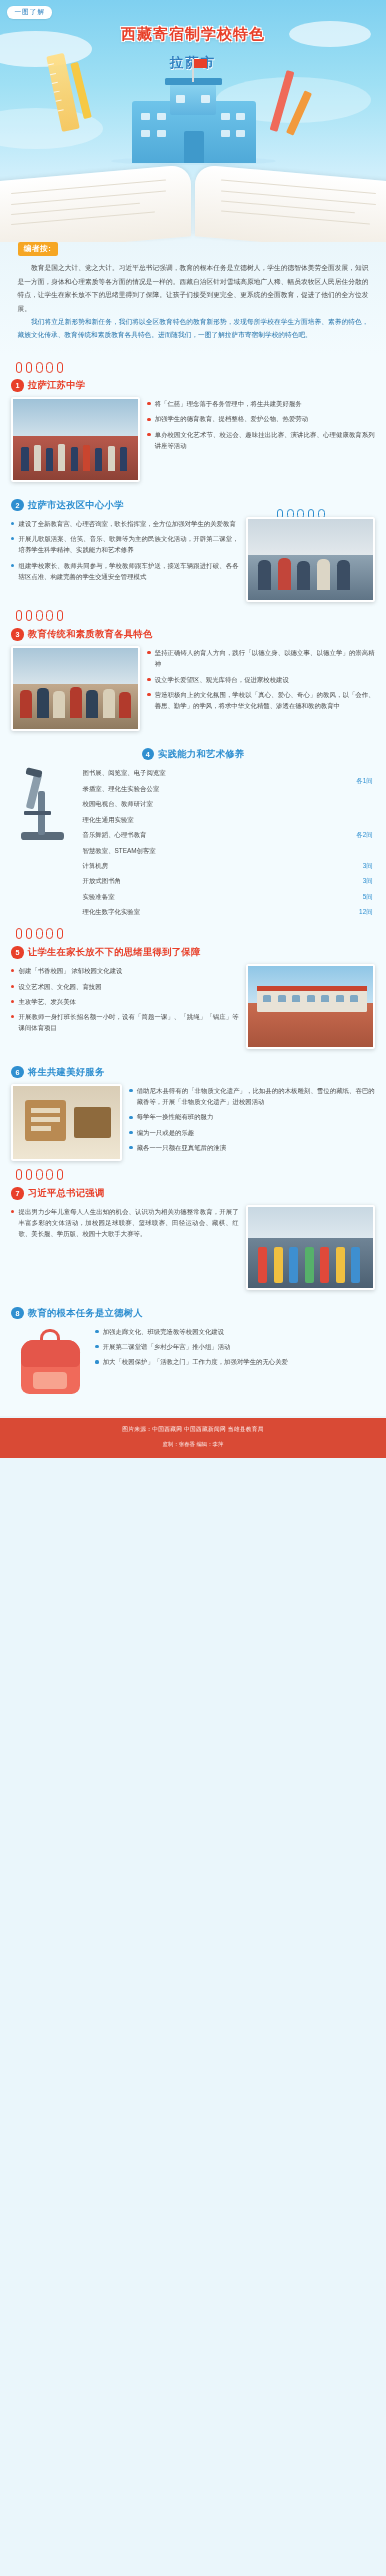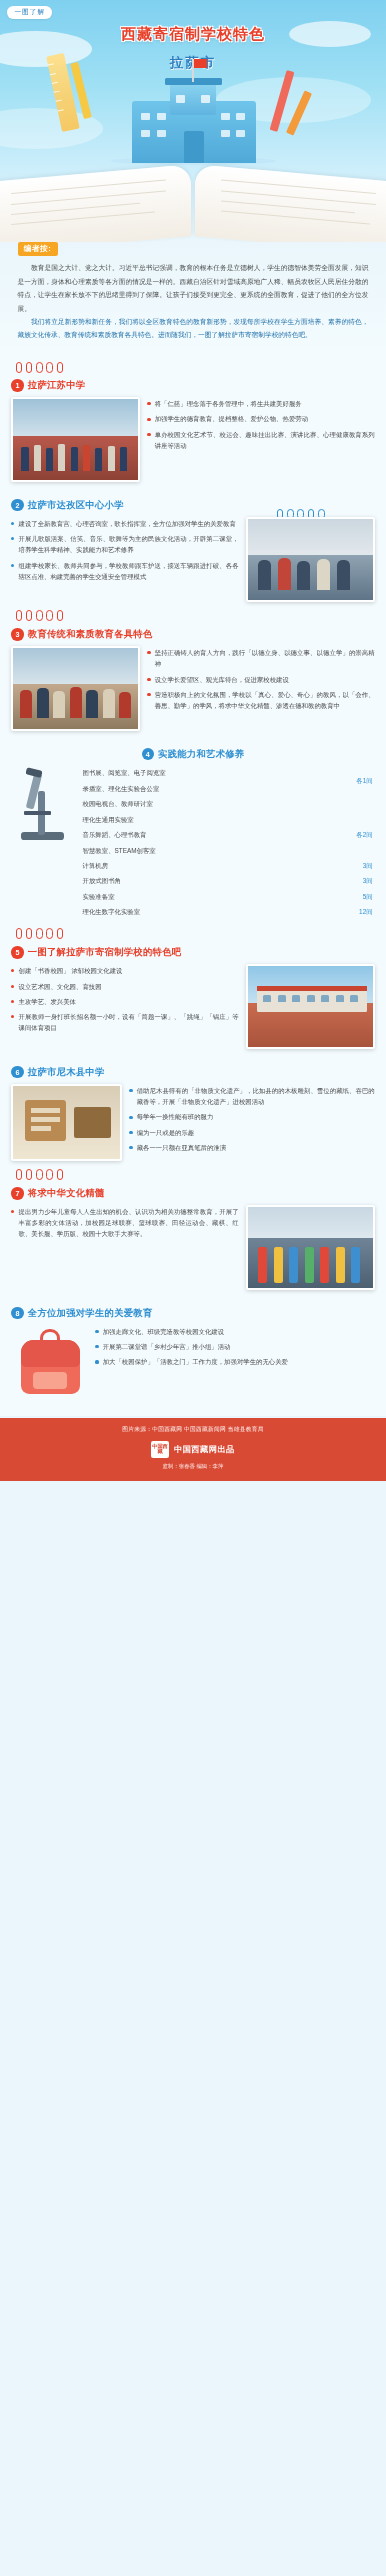--- a/index.html
+++ b/index.html
@@ -534,21 +534,21 @@
     <div class="section">
       <div class="rings" style="left:15.5px; top:1px">
         <div class="ring red"></div>
           <div class="ring red"></div>
           <div class="ring red"></div>
           <div class="ring red"></div>
           <div class="ring red"></div>
       </div>
       <div class="sec-head" style="margin-top:9.3px">
         <div class="num-badge">5</div>
-        <div class="sec-title">一图了解拉萨市寄宿制学校的特色吧</div>
+        <div class="sec-title">让学生在家长放不下的思绪里得到了保障</div>
       </div>
       <div class="sec-body rev">
         <div class="photo">
           <div class="ph-sky" style="background:linear-gradient(180deg,#8fc6e6,#c4e1f2)"></div>
           <div class="ph-grnd" style="background:linear-gradient(180deg,#c96b4f,#a8543c)"></div>
           <div style="position:absolute;left:9.3px;top:19.6px;width:110px;height:26px;background:#e8e2d6;border-radius:1.5px"></div>
           <div style="position:absolute;left:9.3px;top:19.6px;width:110px;height:5.2px;background:#c9452f"></div>
           <div class="ph-fig" style="left:15.5px;top:29px;width:8.2px;height:7.2px;background:#7fa8c4"></div>
           <div class="ph-fig" style="left:30px;top:29px;width:8.2px;height:7.2px;background:#7fa8c4"></div>
           <div class="ph-fig" style="left:44px;top:29px;width:8.2px;height:7.2px;background:#7fa8c4"></div>
@@ -562,21 +562,21 @@
           <div class="bullet">设立艺术园、文化园、育技园</div>
           <div class="bullet">主攻学艺、发兴美体</div>
           <div class="bullet">开展教师一身打班长招名额一小时，设有「简题一课」、「跳绳」「锅庄」等课间体育项目</div>
         </div>
       </div>
     </div>
 
     <div class="section">
       <div class="sec-head">
         <div class="num-badge blue">6</div>
-        <div class="sec-title blue">拉萨市尼木县中学</div>
+        <div class="sec-title blue">将生共建美好服务</div>
       </div>
       <div class="sec-body">
         <div class="photo small">
           <div class="ph-sky" style="background:linear-gradient(180deg,#d9cdb6,#efe6d2);height:100%"></div>
           <div style="position:absolute;left:11.3px;top:14.4px;width:41px;height:41px;background:#b98a52;border-radius:3.1px"></div>
           <div style="position:absolute;left:61px;top:20.6px;width:37px;height:31px;background:#8e6a3d;border-radius:2.1px"></div>
           <div style="position:absolute;left:17.5px;top:21.6px;width:29px;height:5.2px;background:#e6d8bd"></div>
           <div style="position:absolute;left:17.5px;top:31px;width:29px;height:5.2px;background:#e6d8bd"></div>
           <div style="position:absolute;left:17.5px;top:40px;width:20.6px;height:5.2px;background:#e6d8bd"></div>
         </div>
@@ -592,21 +592,21 @@
     <div class="section">
       <div class="rings" style="left:15.5px; top:1px">
         <div class="ring red"></div>
           <div class="ring red"></div>
           <div class="ring red"></div>
           <div class="ring red"></div>
           <div class="ring red"></div>
       </div>
       <div class="sec-head" style="margin-top:9.3px">
         <div class="num-badge">7</div>
-        <div class="sec-title">将求中华文化精髓</div>
+        <div class="sec-title">习近平总书记强调</div>
       </div>
       <div class="sec-body rev">
         <div class="photo">
           <div class="ph-sky" style="background:linear-gradient(180deg,#c8d8e2,#dde7ee);height:38%"></div>
           <div class="ph-grnd" style="background:linear-gradient(180deg,#6f8496,#4c6072);height:62%"></div>
           <div class="ph-fig" style="left:10.3px;bottom:5.2px;width:9.3px;height:36px;background:#e0493a;border-radius:2.1px"></div>
           <div class="ph-fig" style="left:26px;bottom:5.2px;width:9.3px;height:36px;background:#f0c040;border-radius:2.1px"></div>
           <div class="ph-fig" style="left:41px;bottom:5.2px;width:9.3px;height:36px;background:#3e8fd0;border-radius:2.1px"></div>
           <div class="ph-fig" style="left:57px;bottom:5.2px;width:9.3px;height:36px;background:#56b06a;border-radius:2.1px"></div>
           <div class="ph-fig" style="left:72px;bottom:5.2px;width:9.3px;height:36px;background:#e0493a;border-radius:2.1px"></div>
@@ -615,42 +615,38 @@
         </div>
         <div class="bullets">
           <div class="bullet">提出男力少年儿童每人人生出知的机会、认识功为相关功德整常教育，开展了丰富多彩的文体活动，加校园足球联赛、篮球联赛、田径运动会、藏棋、红歌、美长服、学历版、校园十大歌手大赛等。</div>
         </div>
       </div>
     </div>
 
     <div class="section" style="padding-bottom:14.4px">
       <div class="sec-head">
         <div class="num-badge blue">8</div>
-        <div class="sec-title blue">全方位加强对学生的关爱教育</div>
+        <div class="sec-title blue">教育的根本任务是立德树人</div>
       </div>
       <div class="sec-body">
         <div class="backpack">
           <div class="bp-strap"></div>
           <div class="bp-body"></div>
           <div class="bp-flap"></div>
           <div class="bp-pock"></div>
         </div>
         <div class="bullets">
           <div class="bullet blue">加强走廊文化、班级完造教等校园文化建设</div>
           <div class="bullet blue">开展第二课堂谱「乡村少年宫」推小组」活动</div>
           <div class="bullet blue">加大「校园保护」「活教之门」工作力度，加强对学生的无心关爱</div>
         </div>
       </div>
     </div>
 
   </div>
 
   <div class="footer">
     <div class="f-line1">图片来源：中国西藏网 中国西藏新闻网 当雄县教育局</div>
-    <div class="f-logo-row">
-      <div class="f-logo">中国西藏</div>
-      <div class="f-brand">中国西藏网出品</div>
-    </div>
     <div class="f-line2">监制：张春香 编辑：李萍</div>
   </div>
 
 </div>
 
 
 </body></html>

